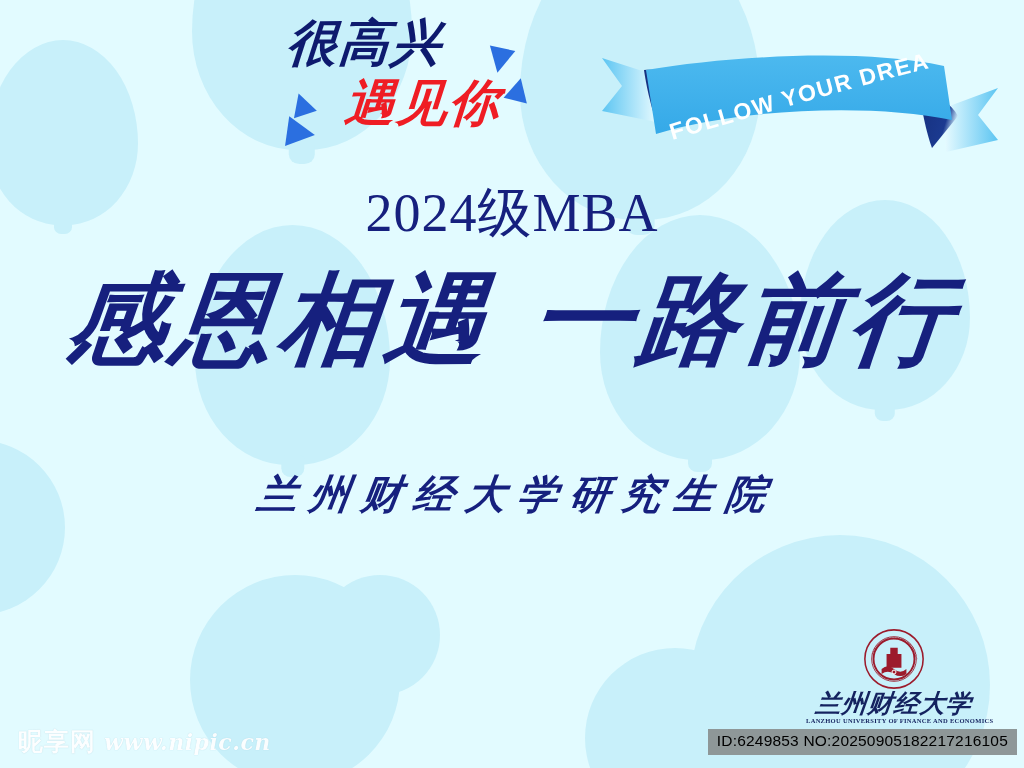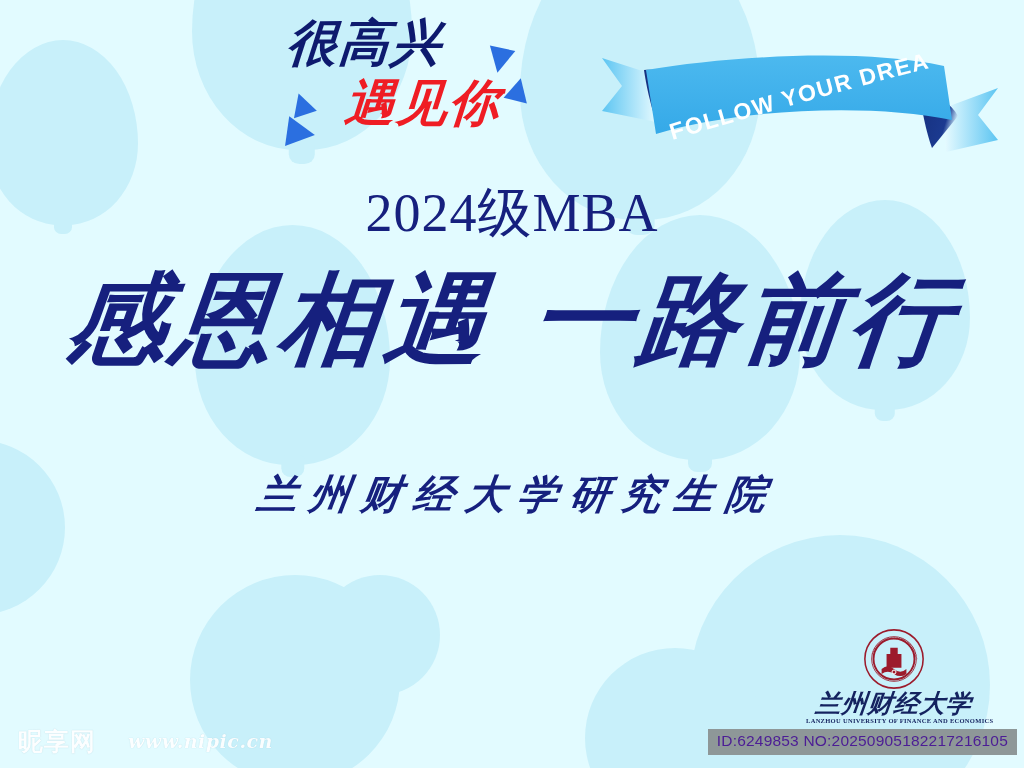--- a/index.html
+++ b/index.html
@@ -227,33 +227,32 @@
     font-size: 25px;
     color: #ffffff;
     letter-spacing: 1px;
     line-height: 1;
     text-shadow: 0 0 1px rgba(120,180,200,.6);
   }
   .wm-left .wm-url {
     font-family: "DejaVu Serif", "Liberation Serif", serif;
     font-style: italic;
     font-weight: bold;
-    font-size: 19px;
+    font-size: 22px;
     color: #ffffff;
     letter-spacing: 0.5px;
     line-height: 1;
     text-shadow: 0 0 1px rgba(120,180,200,.6);
-    margin-left: 24px;
   }
   .wm-id {
     position: absolute;
     right: 7px;
     bottom: 13px;
     background: #8e9798;
-    color: #4c1d95;
+    color: #000000;
     font-family: "Liberation Sans", sans-serif;
     font-size: 15.5px;
     letter-spacing: 0.2px;
     padding: 3px 9px 4px;
     line-height: 1.2;
     white-space: nowrap;
   }
 </style>
 </head>
 <body>

